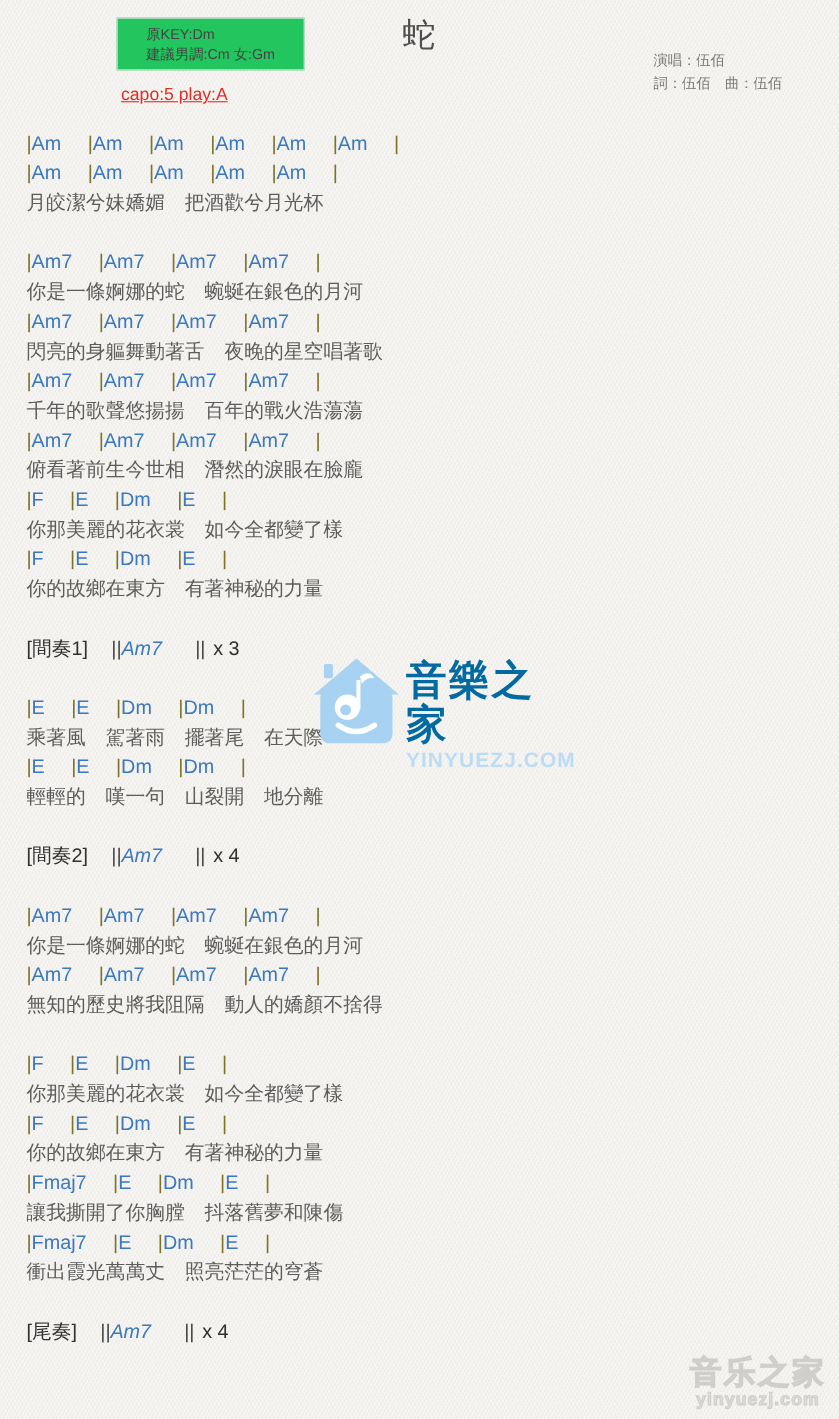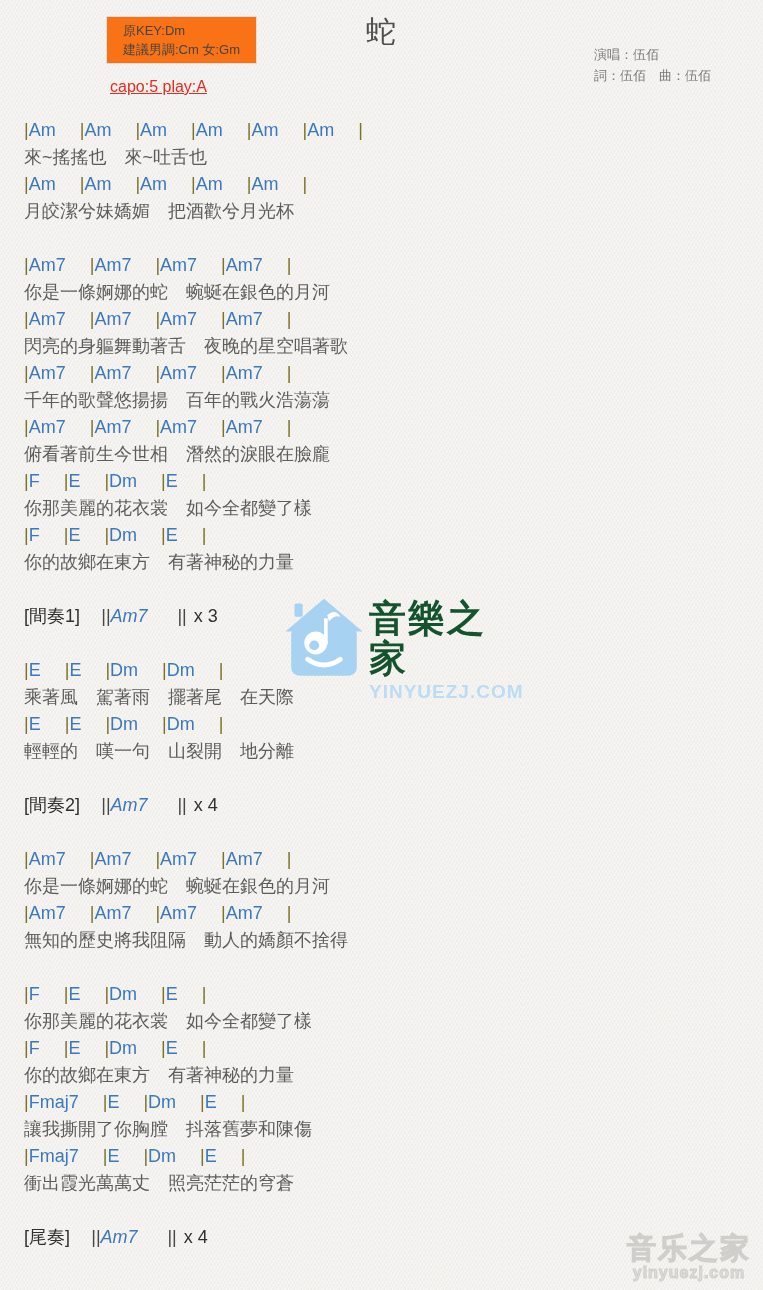--- a/index.html
+++ b/index.html
@@ -13,22 +13,22 @@
   }
   .page{position:relative;width:763px;height:1290px;}
 
   
   .title{
     position:absolute;left:0;right:0;top:12px;text-align:center;
     font-size:30px;color:#4f4f4f;letter-spacing:1px;
   }
   .key-box{
     position:absolute;left:106px;top:16px;
-    background:#f97316;border:1px solid #ddd;
-    padding:4px 16px;font-size:13px;line-height:19px;color:#444;
+    background:#22c55e;border:1px solid #ddd;
+    padding:4px 26px;font-size:13px;line-height:19px;color:#444;
   }
   .capo{
     position:absolute;left:110px;top:78px;
     font-size:16px;color:#e62b22;text-decoration:underline;
   }
   .credits{
     position:absolute;right:52px;top:44px;
     font-size:13px;line-height:21px;color:#787878;text-align:left;
   }
 
@@ -49,21 +49,21 @@
   .slabel{margin-right:21px;}
   .srep{margin-left:7px;}
 
   
   .wm-center{
     position:absolute;left:283px;top:597px;width:215px;height:82px;
     display:flex;align-items:flex-start;pointer-events:none;
   }
   .wm-icon{width:82px;height:82px;flex:0 0 auto;}
   .wm-texts{margin-left:4px;padding-top:2px;}
-  .wm-brand{font-size:37px;font-weight:bold;color:#14532d;line-height:40px;letter-spacing:2px;}
+  .wm-brand{font-size:37px;font-weight:bold;color:#0369a1;line-height:40px;letter-spacing:2px;}
   .wm-domain{font-size:19px;font-weight:bold;color:#bcdcf5;letter-spacing:1px;margin-top:2px;}
 
   
   .wm-corner{
     position:absolute;right:12px;bottom:8px;text-align:center;pointer-events:none;
     color:rgba(190,189,183,0.38);
     -webkit-text-stroke:1px #cfceca;
   }
   .wm-corner-brand{font-size:29px;font-weight:bold;letter-spacing:2px;line-height:32px;}
   .wm-corner-domain{font-size:16px;font-weight:bold;letter-spacing:1px;}
@@ -82,21 +82,20 @@
 
   <div class="capo">capo:5 play:A</div>
 
   <div class="credits">
     <div>演唱：伍佰</div>
     <div>詞：伍佰　曲：伍佰</div>
   </div>
 
   <div class="song" id="song">
       <div class="line chords"><span class="token"><span class="bar">|</span><span class="chord">Am</span></span><span class="token"><span class="bar">|</span><span class="chord">Am</span></span><span class="token"><span class="bar">|</span><span class="chord">Am</span></span><span class="token"><span class="bar">|</span><span class="chord">Am</span></span><span class="token"><span class="bar">|</span><span class="chord">Am</span></span><span class="token"><span class="bar">|</span><span class="chord">Am</span></span><span class="bar">|</span></div>
-      <div class="line lyric">來~搖搖也　來~吐舌也</div>
       <div class="line chords"><span class="token"><span class="bar">|</span><span class="chord">Am</span></span><span class="token"><span class="bar">|</span><span class="chord">Am</span></span><span class="token"><span class="bar">|</span><span class="chord">Am</span></span><span class="token"><span class="bar">|</span><span class="chord">Am</span></span><span class="token"><span class="bar">|</span><span class="chord">Am</span></span><span class="bar">|</span></div>
       <div class="line lyric">月皎潔兮妹嬌媚　把酒歡兮月光杯</div>
       <div class="line blank">&nbsp;</div>
       <div class="line chords"><span class="token"><span class="bar">|</span><span class="chord">Am7</span></span><span class="token"><span class="bar">|</span><span class="chord">Am7</span></span><span class="token"><span class="bar">|</span><span class="chord">Am7</span></span><span class="token"><span class="bar">|</span><span class="chord">Am7</span></span><span class="bar">|</span></div>
       <div class="line lyric">你是一條婀娜的蛇　蜿蜒在銀色的月河</div>
       <div class="line chords"><span class="token"><span class="bar">|</span><span class="chord">Am7</span></span><span class="token"><span class="bar">|</span><span class="chord">Am7</span></span><span class="token"><span class="bar">|</span><span class="chord">Am7</span></span><span class="token"><span class="bar">|</span><span class="chord">Am7</span></span><span class="bar">|</span></div>
       <div class="line lyric">閃亮的身軀舞動著舌　夜晚的星空唱著歌</div>
       <div class="line chords"><span class="token"><span class="bar">|</span><span class="chord">Am7</span></span><span class="token"><span class="bar">|</span><span class="chord">Am7</span></span><span class="token"><span class="bar">|</span><span class="chord">Am7</span></span><span class="token"><span class="bar">|</span><span class="chord">Am7</span></span><span class="bar">|</span></div>
       <div class="line lyric">千年的歌聲悠揚揚　百年的戰火浩蕩蕩</div>
       <div class="line chords"><span class="token"><span class="bar">|</span><span class="chord">Am7</span></span><span class="token"><span class="bar">|</span><span class="chord">Am7</span></span><span class="token"><span class="bar">|</span><span class="chord">Am7</span></span><span class="token"><span class="bar">|</span><span class="chord">Am7</span></span><span class="bar">|</span></div>

